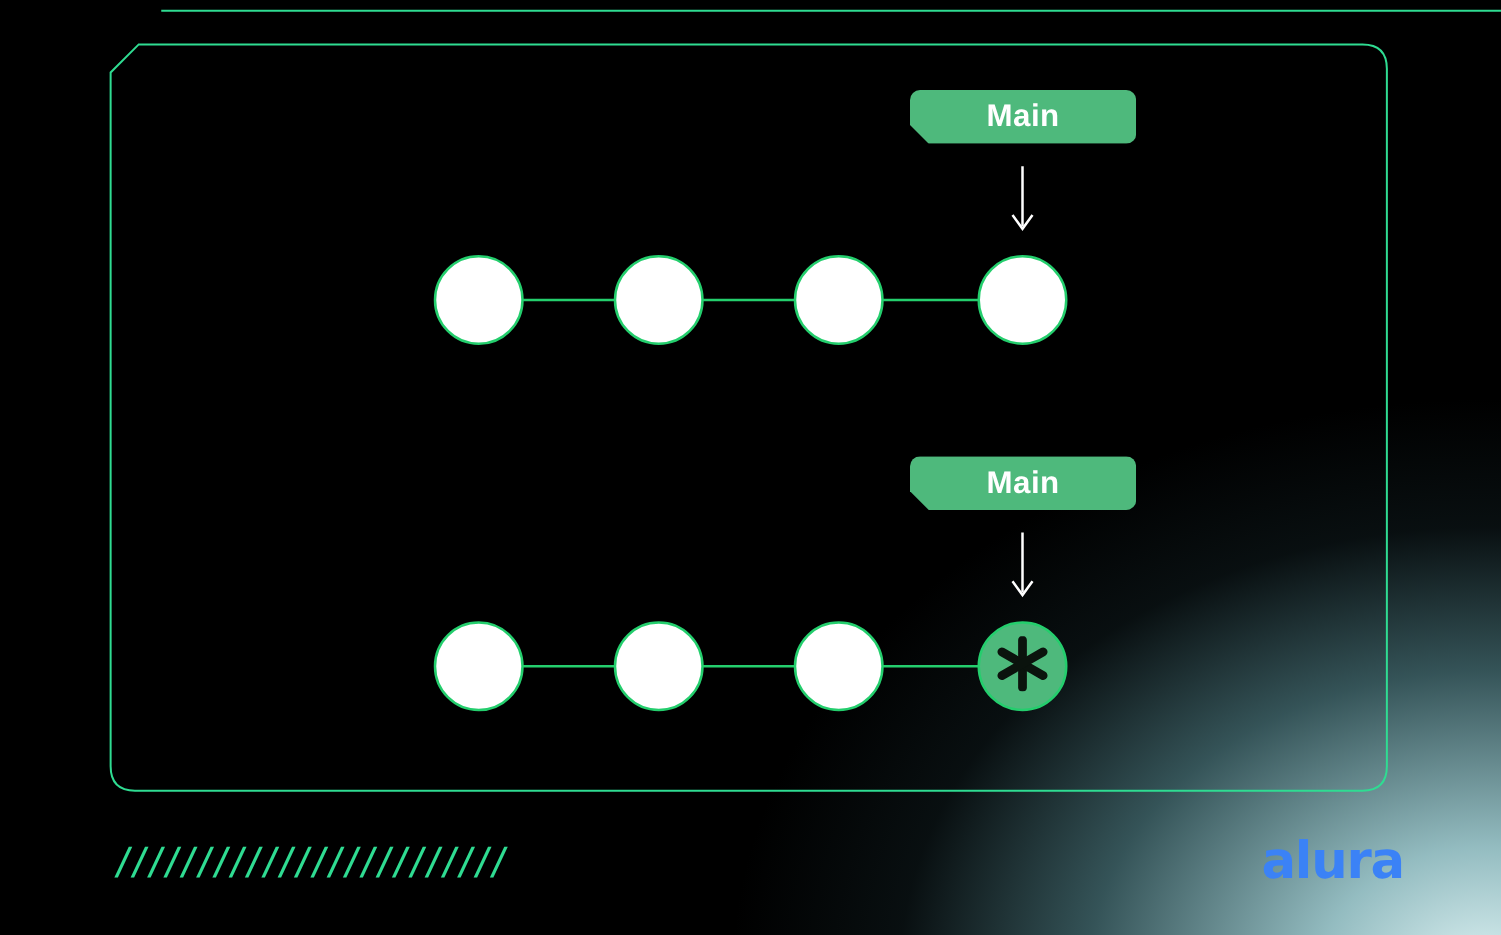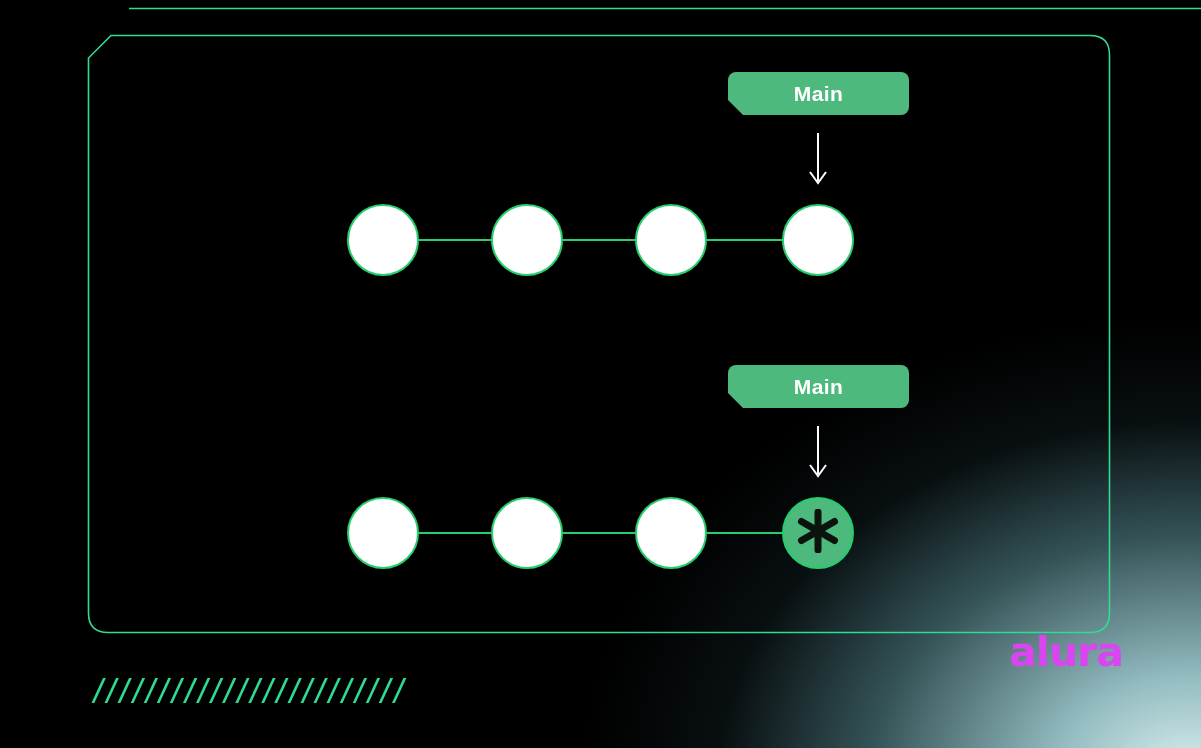--- a/index.html
+++ b/index.html
@@ -34,21 +34,21 @@
     position:absolute;
     left:728px; width:181px; height:43px;
     background:#4eb97c;
     border-radius:8px;
     clip-path:polygon(0 0, 100% 0, 100% 100%, 15px 100%, 0 calc(100% - 15px));
     display:flex; align-items:center; justify-content:center;
   }
   .badge-top    { top:72px; }
   .badge-bottom { top:365px; }
   .badge-label {
-    color:#ffffff; font-size:21px; font-weight:bold; letter-spacing:0.4px;
+    color:#ffffff; font-size:25px; font-weight:bold; letter-spacing:0.4px;
   }
 
   .arrow { position:absolute; left:802px; width:32px; height:58px; }
   .arrow-top    { top:131px; }
   .arrow-bottom { top:424px; }
 
   .track {
     position:absolute;
     left:383px; width:435px; height:2px;
     background:#24ce6d;
@@ -75,22 +75,22 @@
     left:90px; top:672px;
     color:#2fdc92;
     font-family:"DejaVu Sans Mono","Liberation Mono",monospace;
     font-size:30px;
     letter-spacing:-5px;
     white-space:nowrap;
   }
 
   .logo {
     position:absolute;
-    right:78px; top:628px;
-    color:#d946ef;
+    right:78px; top:664px;
+    color:#3b82f6;
     font-family:"DejaVu Sans","Liberation Sans",sans-serif;
     font-weight:bold;
     font-size:41px;
     letter-spacing:-1px;
   }
 </style>
 </head>
 <body>
 
 <div class="slide">

